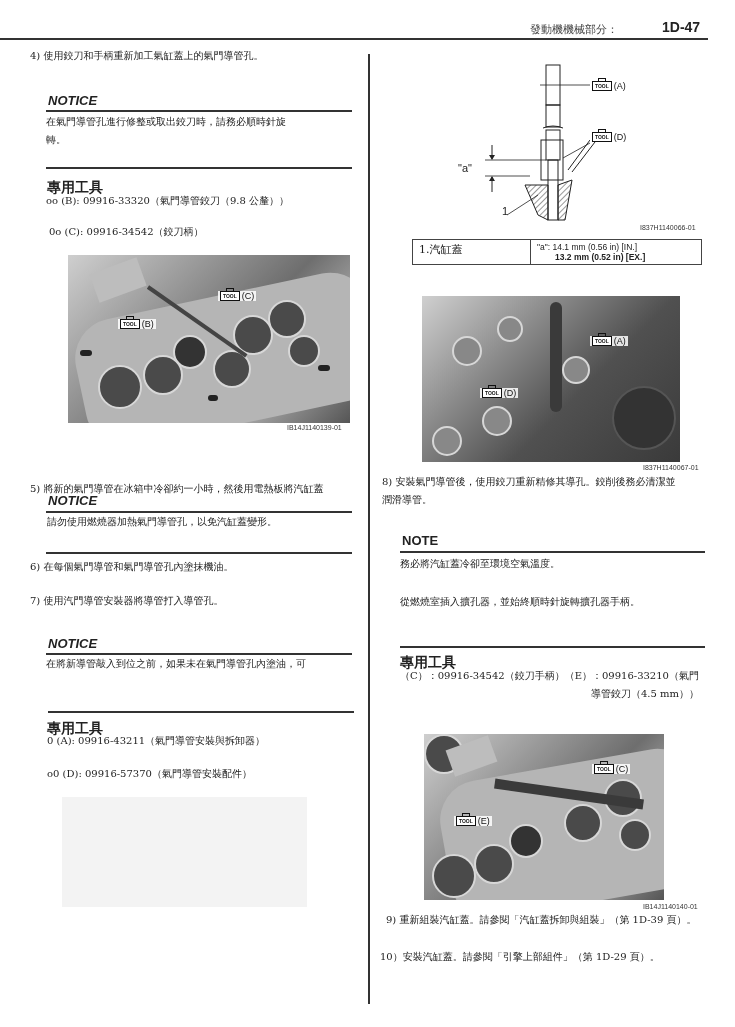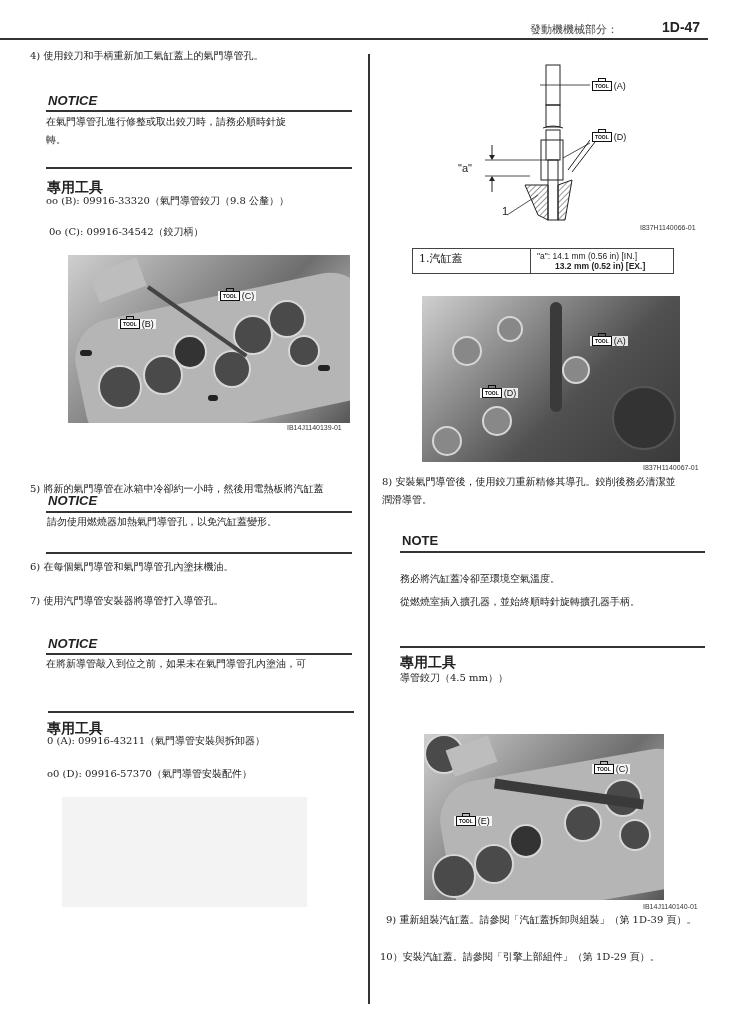--- a/index.html
+++ b/index.html
@@ -130,21 +130,21 @@
   <span>(A)</span>
 </div>
 <div class="callout abs" style="left:590px; top:132px;">
   <span class="tool-box">TOOL</span>
   <span>(D)</span>
 </div>
 <div class="abs sans" style="left:458px; top:162px; font-size:11px;">"a"</div>
 <div class="abs sans" style="left:502px; top:205px; font-size:11px;">1</div>
 <div class="abs fig-id" style="left:640px; top:224px;">I837H1140066-01</div>
 
-<table class="abs legend-tbl" style="left:412px; top:248px; width:262px;">
+<table class="abs legend-tbl" style="left:412px; top:239px; width:290px;">
   <tbody>
       <tr>
     <td style="width:105px; font-size:11px;">1.汽缸蓋</td>
     <td class="sans" style="font-size:8.5px; line-height:10px;">
       <span>"a":</span>
       <span>14.1 mm (0.56 in) [IN.]</span><br>
       <span style="padding-left:18px;font-weight:bold;">13.2 mm (0.52 in) [EX.]</span>
     </td>
   </tr>
 </tbody>
@@ -169,26 +169,27 @@
 </div>
 <div class="abs fig-id" style="left:643px; top:464px;">I837H1140067-01</div>
 
 <div class="abs step" style="left:382px; top:474px;">
   <div>8) 安裝氣門導管後，使用鉸刀重新精修其導孔。鉸削後務必清潔並</div>
   <div style="margin-top:2px;">潤滑導管。</div>
 </div>
 
 <div class="abs note-title" style="left:402px; top:533px;">NOTE</div>
 <div class="abs rule" style="left:400px; top:551px; width:305px;"></div>
-<div class="abs step" style="left:400px; top:556px;margin-top:15px;">務必將汽缸蓋冷卻至環境空氣溫度。</div>
+<div class="abs step" style="left:400px; top:556px;">務必將汽缸蓋冷卻至環境空氣溫度。</div>
 <div class="abs step" style="left:400px; top:594px;">從燃燒室插入擴孔器，並始終順時針旋轉擴孔器手柄。</div>
 <div class="abs rule" style="left:400px; top:646px; width:305px;"></div>
 
 <div class="abs tool-hdr" style="left:400px; top:654px;">專用工具</div>
 <div class="abs step" style="left:400px; top:668px;">
+  <div>（C）：09916-34542（鉸刀手柄）（E）：09916-33210（氣門</div>
   <div style="margin-top:2px;text-align:right;">導管鉸刀（4.5 mm））</div>
 </div>
 
 <div class="abs photo" style="left:424px; top:734px; width:240px; height:166px;">
   <div class="plate" style="left:20px; top:30px; width:260px; height:140px; transform:rotate(-10deg);"></div>
   <div class="hole" style="left:8px; top:120px; width:40px; height:40px;"></div>
   <div class="hole" style="left:50px; top:110px; width:36px; height:36px;"></div>
   <div class="hole" style="left:85px; top:90px; width:30px; height:30px; background:#333;"></div>
   <div class="hole" style="left:120px, top:80px; width:36px; height:36px;"></div>
   <div class="hole" style="left:140px; top:70px; width:34px; height:34px;"></div>

